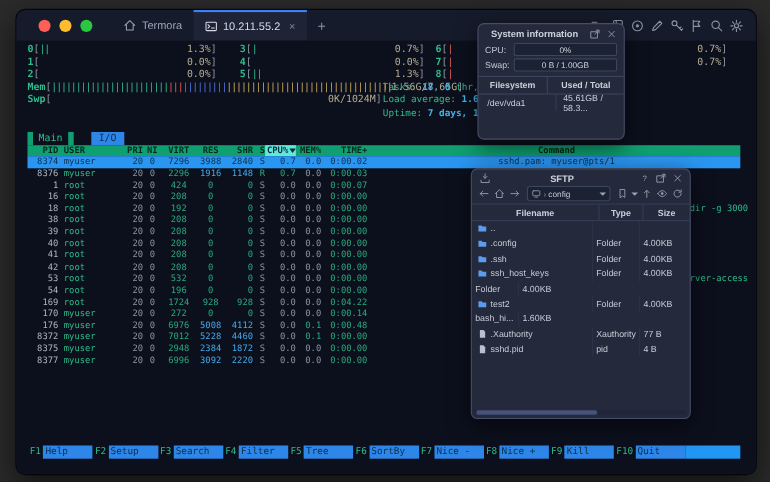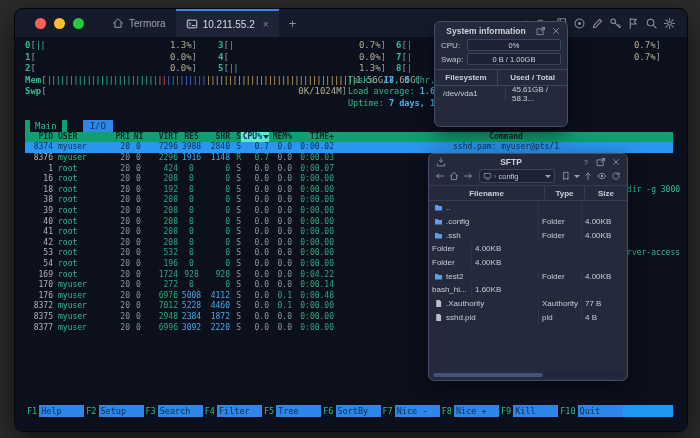--- a/index.html
+++ b/index.html
@@ -39,21 +39,21 @@
   .prow{position:absolute;left:10px;width:648px;height:10.6px;display:flex;align-items:center;
         font-size:8px;line-height:10.6px;white-space:pre}
   .prow span{display:inline-block;overflow:hidden}
   .hdr{background:#0f9f70;color:#05281c;font-weight:bold}
   .hdr span{color:#05281c}
   .hcell-sort{background:#5eead4;color:#0a2a4a !important;display:inline-flex !important;align-items:center;justify-content:flex-end}
   .tri{width:0;height:0;border-left:3px solid transparent;border-right:3px solid transparent;border-top:4px solid #0a2a4a;margin-left:1px}
   .c-pid{color:#aeb4bc}.c-user{color:#2fbc8b}.c-dim{color:#8b95a0}
   .c-grn{color:#2aa87c}.c-cyn{color:#45a8e8}.c-cmd{color:#2fbc8b}
   .w-pid{width:28px;text-align:right}.w-user{width:50px;padding-left:5px}.w-pri{width:22px;text-align:right}
-  .w-ni{width:17px;text-align:center}.w-virt{width:31px;text-align:right}.w-res{width:27px;text-align:center}
+  .w-ni{width:17px;text-align:center}.w-virt{width:31px;text-align:center}.w-res{width:27px;text-align:center}
   .w-shr{width:25px;text-align:right}.w-s{width:11px;text-align:right}.w-cpu{width:28px;text-align:right}
   .w-mem{width:23px;text-align:right}.w-time{width:42px;text-align:right}
   .w-cmd{padding-left:5px;flex:1;text-align:center;white-space:pre;overflow:visible !important}
   .sel{background:#2b96f2}
   .sel span{color:#0a3050 !important}
   .cmd-right{position:absolute;left:578px;top:0;color:#2fbc8b}
   
   .fbar{position:absolute;left:10px;bottom:14px;width:648px;height:12px;display:flex;align-items:stretch;
         font-size:8.5px;line-height:12px}
   .fkey{color:#2fbc8b;padding:0 2px}
@@ -397,20 +397,28 @@
               <svg width="9" height="9" viewBox="0 0 14 14">
                 <path d="M1.5 3h4.5l1.3 1.6h5.2v6.9H1.5z" fill="#5b9bf0"></path>
               </svg>
             </span>
             <span>.ssh</span>
           </span>
           <span class="sf-type">Folder</span>
           <span class="sf-size">4.00KB</span>
         </div>
         <div class="sf-row">
+          <span class="sf-name">
+            <span class="sf-ic">
+              <svg width="9" height="9" viewBox="0 0 14 14">
+                <path d="M1.5 3h4.5l1.3 1.6h5.2v6.9H1.5z" fill="#5b9bf0"></path>
+              </svg>
+            </span>
+            <span>ssh_host_keys</span>
+          </span>
           <span class="sf-type">Folder</span>
           <span class="sf-size">4.00KB</span>
         </div>
         <div class="sf-row">
           <span class="sf-type">Folder</span>
           <span class="sf-size">4.00KB</span>
         </div>
         <div class="sf-row">
           <span class="sf-name">
             <span class="sf-ic">

